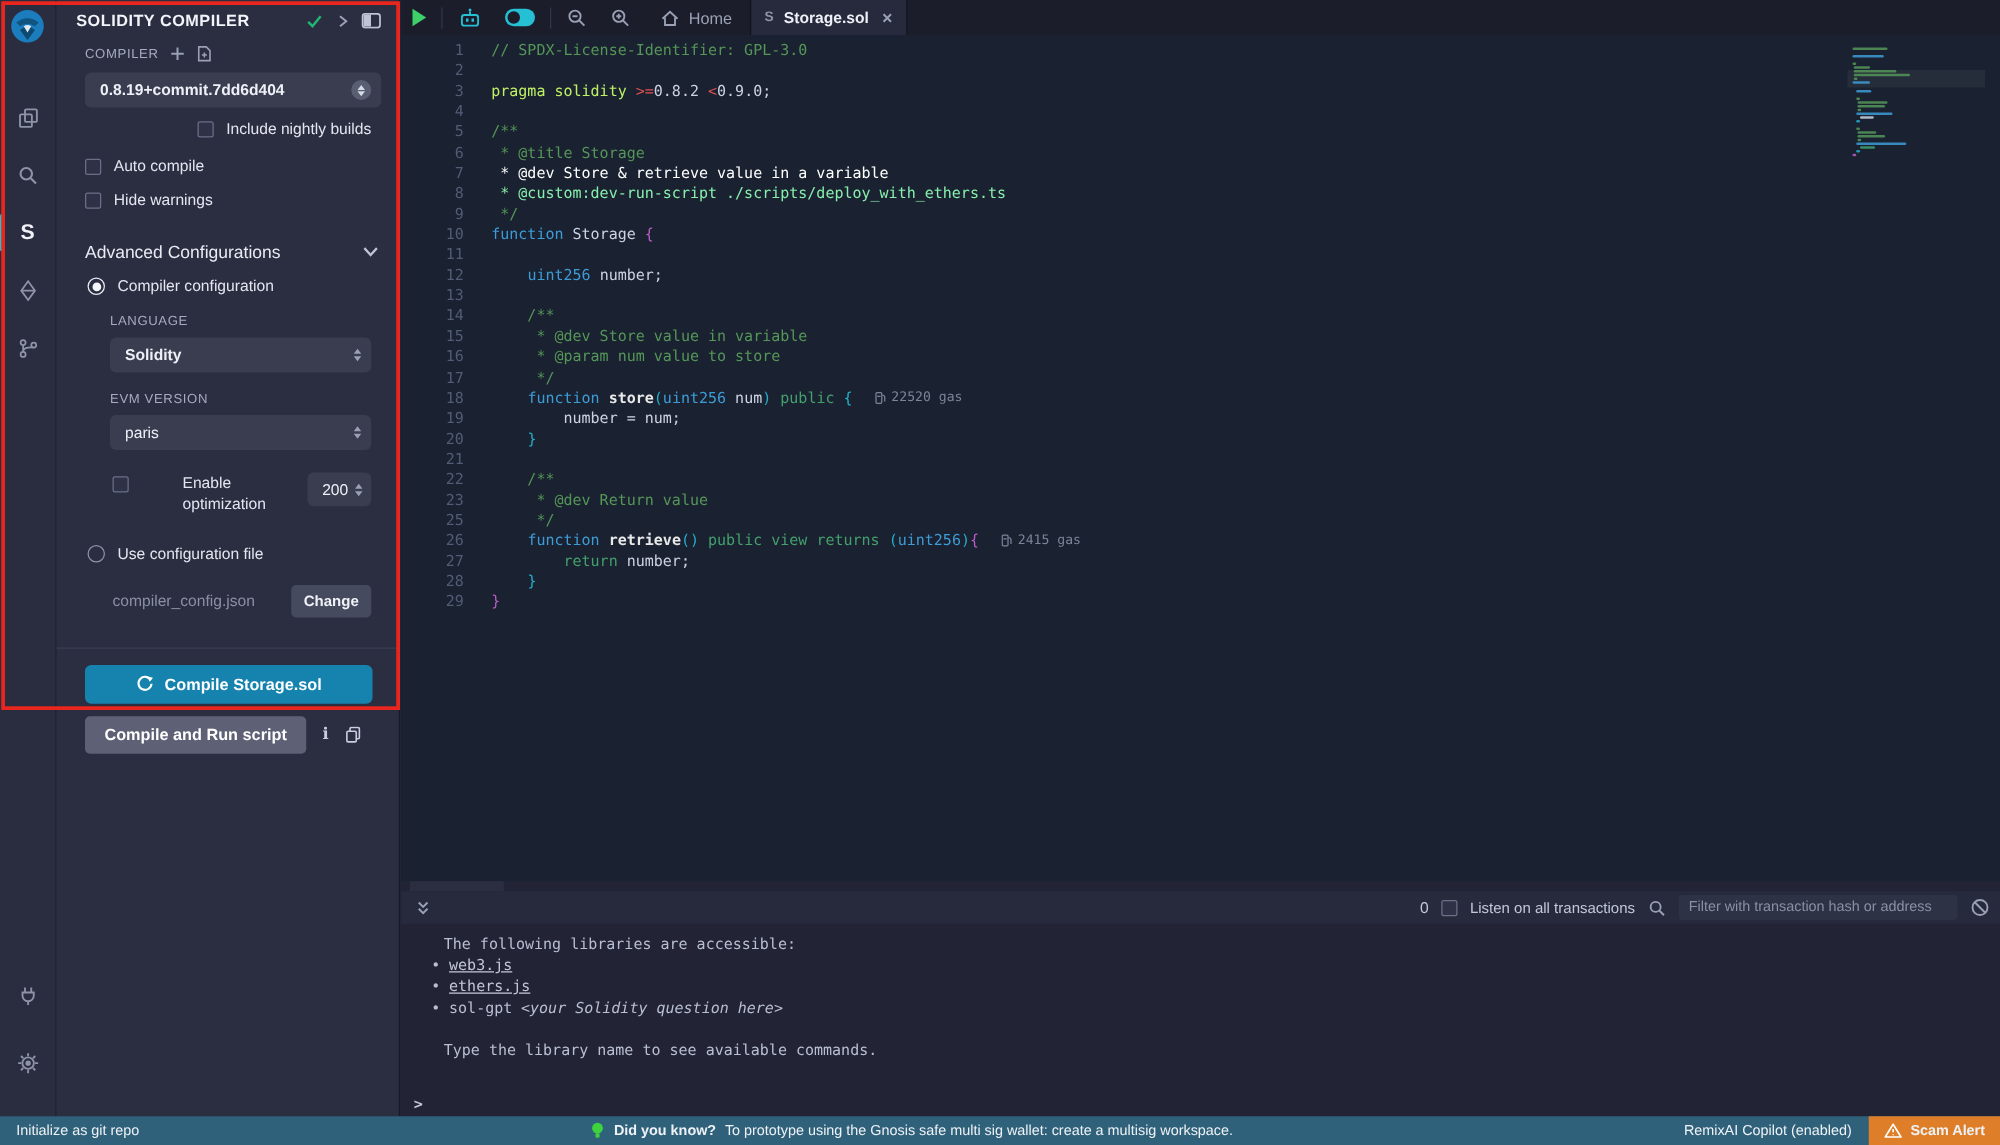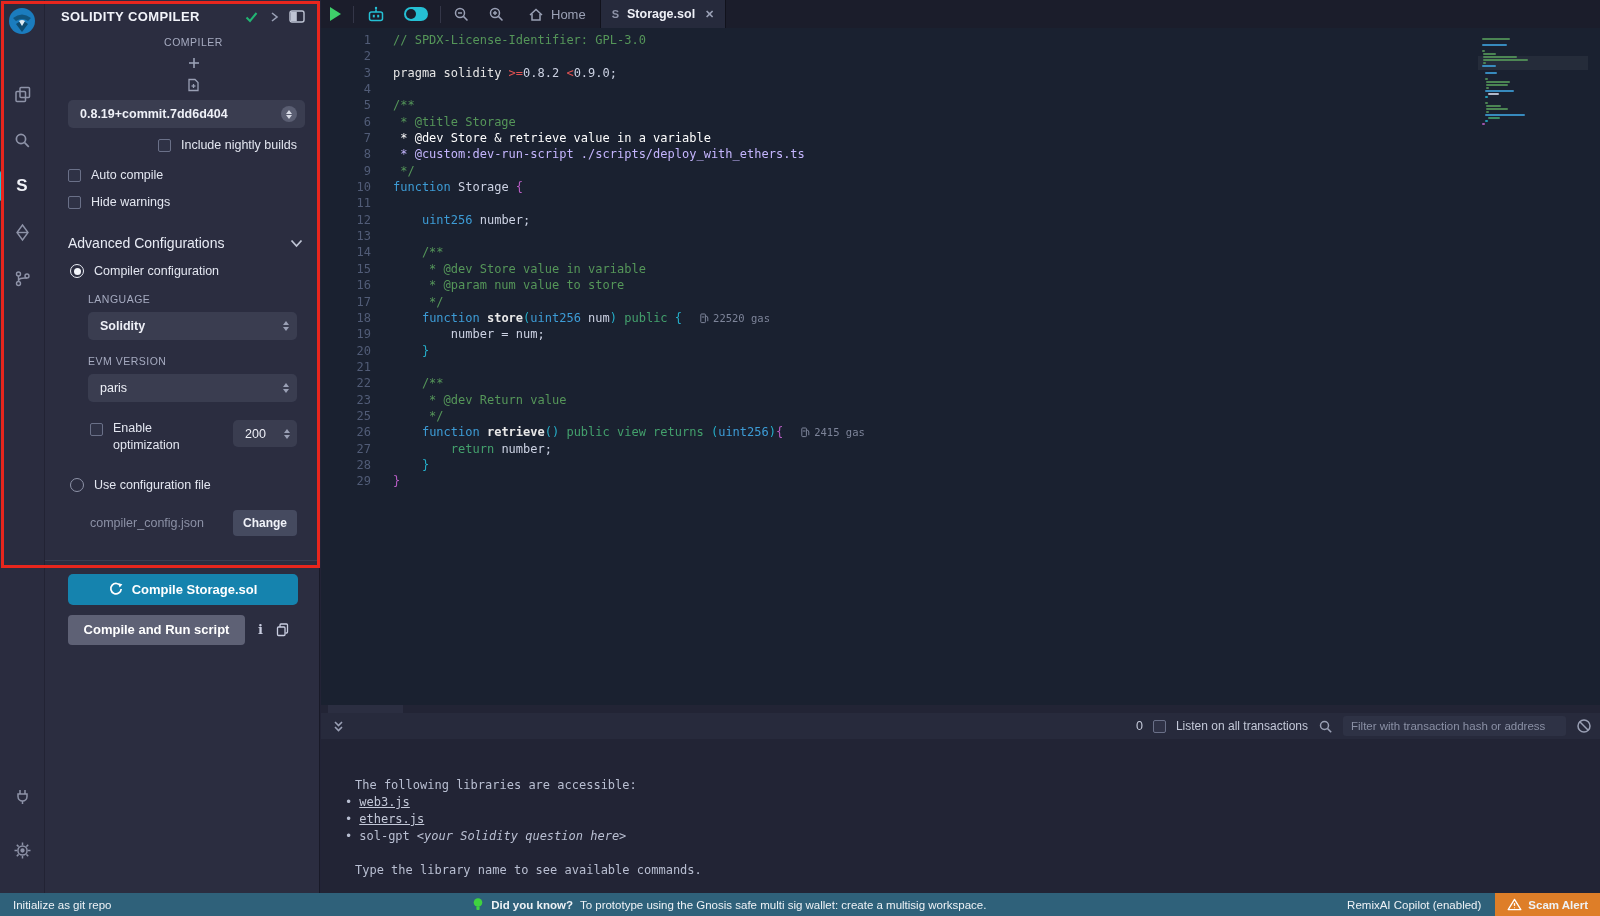--- a/index.html
+++ b/index.html
@@ -27,21 +27,21 @@
   .a-indicator { position:absolute; left:0; top:8px; width:3px; height:30px; background:#25c0d4; border-radius:2px; }
   .abar .bottom { position:absolute; left:0; bottom:20px; width:45px;
     display:flex; flex-direction:column; align-items:center; gap:8px; }
 
   
   .panel { position:absolute; left:45px; top:0; width:275px; height:893px;
     background:#2b2d40; border-right:1px solid #191a28; z-index:4; }
   .p-header { display:flex; align-items:center; padding:9px 14px 4px 16px; }
   .p-title { font-size:13px; font-weight:700; letter-spacing:.4px; color:#f2f4fa; flex:1; }
   .p-header .hicon { margin-left:10px; cursor:pointer; }
-  .p-sub { display:flex; align-items:center; gap:9px; margin:8px 0 0 23px;flex-direction:column; }
+  .p-sub { display:flex; align-items:center; gap:9px; margin:8px 0 0 23px; }
   .p-label { font-size:10.5px; letter-spacing:.5px; color:#a6abc0; }
   .sel { background:#3a3d50; border-radius:5px; height:28px; display:flex; align-items:center;
     padding:0 8px 0 12px; color:#eef0f7; font-size:12.5px; cursor:pointer; }
   .sel .grow { flex:1; }
   .sel-version { margin:8px 14px 0 23px; font-weight:600; }
   .stepper-circle { width:16px; height:16px; border-radius:50%; background:#5a5e72;
     display:flex; flex-direction:column; align-items:center; justify-content:center; gap:1px; }
   .tri-up { width:0; height:0; border-left:3px solid transparent; border-right:3px solid transparent; border-bottom:4px solid #d8dbe6; }
   .tri-dn { width:0; height:0; border-left:3px solid transparent; border-right:3px solid transparent; border-top:4px solid #d8dbe6; }
   .stepper-plain { display:flex; flex-direction:column; align-items:center; gap:2px; }
@@ -55,21 +55,21 @@
   .radio.on::after { content:""; width:7px; height:7px; border-radius:50%; background:#f4f6fb; }
   .row { display:flex; align-items:center; gap:10px; font-size:12.5px; color:#e3e6f0; }
   .r-nightly { justify-content:flex-end; margin:10px 22px 0 0; }
   .r-auto { margin:16px 0 0 23px; }
   .r-warn { margin:13px 0 0 23px; }
   .adv-head { display:flex; align-items:center; margin:26px 16px 0 23px; cursor:pointer; }
   .adv-title { font-size:14px; color:#e8ebf4; flex:1; }
   .r-radio1 { margin:13px 0 0 25px; }
   .sub-label { margin:15px 0 0 43px; }
   .sel-inner { margin:7px 22px 0 43px; }
-  .opt-row { display:flex; align-items:flex-start; margin:18px 22px 0 45px; }
+  .opt-row { display:flex; align-items:flex-start; margin:18px 22px 0 45px;gap:33px; }
   .opt-label { font-size:12.5px; color:#e3e6f0; margin-left:10px; width:92px; line-height:1.35; }
   .num-input { margin-left:auto; width:64px; height:27px; background:#3a3d50; border-radius:5px;
     display:flex; align-items:center; padding:0 7px 0 12px; color:#eef0f7; font-size:12.5px; }
   .num-input .grow { flex:1; }
   .r-radio2 { margin:24px 0 0 25px; }
   .cfg-row { display:flex; align-items:center; margin:18px 22px 0 45px; }
   .cfg-name { color:#8b90a5; font-size:12.5px; flex:1; }
   .btn-change { background:#454a5f; color:#f0f2f8; font-weight:700; font-size:12px;
     border:none; border-radius:4px; padding:6px 10px; cursor:pointer; }
   .p-divider { border-top:1px solid #3a3e52; margin:24px 0 0 0; }
@@ -117,21 +117,21 @@
   .t-bar { position:absolute; left:0; top:8px; right:0; height:26px; background:#272a3c;
     display:flex; align-items:center; padding:0 8px 0 10px; }
   .t-bar .right { margin-left:auto; display:flex; align-items:center; gap:10px; }
   .t-count { color:#c3c8d8; font-size:12.5px; }
   .t-listen { color:#c3c8d8; font-size:12px; }
   .t-filter { width:223px; height:20px; background:#2e3245; border:none; border-radius:3px;
     color:#cdd2e2; font-size:11.5px; padding:0 8px; font-family:inherit; }
   .t-filter::placeholder { color:#8a90a5; }
   .t-body { position:absolute; left:0; top:34px; right:0; bottom:0; padding:8px 0 0 10px;
     font-family:"DejaVu Sans Mono", monospace; font-size:12px; line-height:17px; color:#b9bfd2; }
-  .t-indent { padding-left:24px;margin-top:30px; }
+  .t-indent { padding-left:24px; }
   .t-bullet { padding-left:14px; display:flex; gap:7px; }
   .t-link { text-decoration:underline; cursor:pointer; color:#c3c8d8; }
   .t-em { font-style:italic; }
   .t-prompt { margin-top:26px; font-weight:700; color:#c3c8d8; }
 
   
   .statusbar { position:absolute; left:0; top:893px; width:1600px; height:23px; background:#2f617a;
     display:flex; align-items:center; color:#eef2f6; font-size:11.5px; z-index:70; }
   .sb-left { margin-left:13px; cursor:pointer; }
   .sb-center { flex:1; display:flex; align-items:center; justify-content:center; gap:7px; }
@@ -392,26 +392,26 @@
       <span class="s-file">S</span>
       <span>Storage.sol</span>
       <span class="close">✕</span>
     </div>
   </div>
 
   <div class="editor">
     <div class="ed-lines">
         <div class="ed-row"><span class="ed-ln">1</span><span class="ed-code"><span style="color: rgb(85, 150, 89);">// SPDX-License-Identifier: GPL-3.0</span></span></div>
         <div class="ed-row"><span class="ed-ln">2</span><span class="ed-code">&nbsp;</span></div>
-        <div class="ed-row"><span class="ed-ln">3</span><span class="ed-code"><span style="color: #e5e5e5;">pragma solidity </span><span style="color: rgb(224, 82, 82);">&gt;=</span><span style="color: rgb(204, 210, 227);">0.8.2 </span><span style="color: rgb(224, 82, 82);">&lt;</span><span style="color: rgb(204, 210, 227);">0.9.0;</span></span></div>
+        <div class="ed-row"><span class="ed-ln">3</span><span class="ed-code"><span style="color: #bef264;">pragma solidity </span><span style="color: rgb(224, 82, 82);">&gt;=</span><span style="color: rgb(204, 210, 227);">0.8.2 </span><span style="color: rgb(224, 82, 82);">&lt;</span><span style="color: rgb(204, 210, 227);">0.9.0;</span></span></div>
         <div class="ed-row"><span class="ed-ln">4</span><span class="ed-code">&nbsp;</span></div>
         <div class="ed-row"><span class="ed-ln">5</span><span class="ed-code"><span style="color: rgb(85, 150, 89);">/**</span></span></div>
         <div class="ed-row"><span class="ed-ln">6</span><span class="ed-code"><span style="color: rgb(85, 150, 89);"> * @title Storage</span></span></div>
         <div class="ed-row"><span class="ed-ln">7</span><span class="ed-code"><span style="color: #ffffff;"> * @dev Store &amp; retrieve value in a variable</span></span></div>
-        <div class="ed-row"><span class="ed-ln">8</span><span class="ed-code"><span style="color: #c4b5fd;"> * @custom:dev-run-script ./scripts/deploy_with_ethers.ts</span></span></div>
+        <div class="ed-row"><span class="ed-ln">8</span><span class="ed-code"><span style="color: #86efac;"> * @custom:dev-run-script ./scripts/deploy_with_ethers.ts</span></span></div>
         <div class="ed-row"><span class="ed-ln">9</span><span class="ed-code"><span style="color: rgb(85, 150, 89);"> */</span></span></div>
         <div class="ed-row"><span class="ed-ln">10</span><span class="ed-code"><span style="color: rgb(61, 156, 214);">function </span><span style="color: rgb(204, 210, 227);">Storage </span><span style="color: rgb(184, 93, 196);">{</span></span></div>
         <div class="ed-row"><span class="ed-ln">11</span><span class="ed-code">&nbsp;</span></div>
         <div class="ed-row"><span class="ed-ln">12</span><span class="ed-code"><span style="color: rgb(204, 210, 227);">    </span><span style="color: rgb(61, 156, 214);">uint256 </span><span style="color: rgb(204, 210, 227);">number;</span></span></div>
         <div class="ed-row"><span class="ed-ln">13</span><span class="ed-code">&nbsp;</span></div>
         <div class="ed-row"><span class="ed-ln">14</span><span class="ed-code"><span style="color: rgb(85, 150, 89);">    /**</span></span></div>
         <div class="ed-row"><span class="ed-ln">15</span><span class="ed-code"><span style="color: rgb(85, 150, 89);">     * @dev Store value in variable</span></span></div>
         <div class="ed-row"><span class="ed-ln">16</span><span class="ed-code"><span style="color: rgb(85, 150, 89);">     * @param num value to store</span></span></div>
         <div class="ed-row"><span class="ed-ln">17</span><span class="ed-code"><span style="color: rgb(85, 150, 89);">     */</span></span></div>
         <div class="ed-row"><span class="ed-ln">18</span><span class="ed-code"><span style="color: rgb(204, 210, 227);">    </span><span style="color: rgb(61, 156, 214);">function </span><span style="color: rgb(232, 232, 232); font-weight: 700;">store</span><span style="color: rgb(37, 174, 201);">(</span><span style="color: rgb(61, 156, 214);">uint256 </span><span style="color: rgb(204, 210, 227);">num</span><span style="color: rgb(37, 174, 201);">)</span><span style="color: rgb(204, 210, 227);"> </span><span style="color: rgb(67, 160, 108);">public </span><span style="color: rgb(37, 174, 201);">{</span></span><span class="gas-badge"><svg width="9" height="11" viewBox="0 0 9 11" fill="none" stroke="#7d8499" stroke-width="1">

